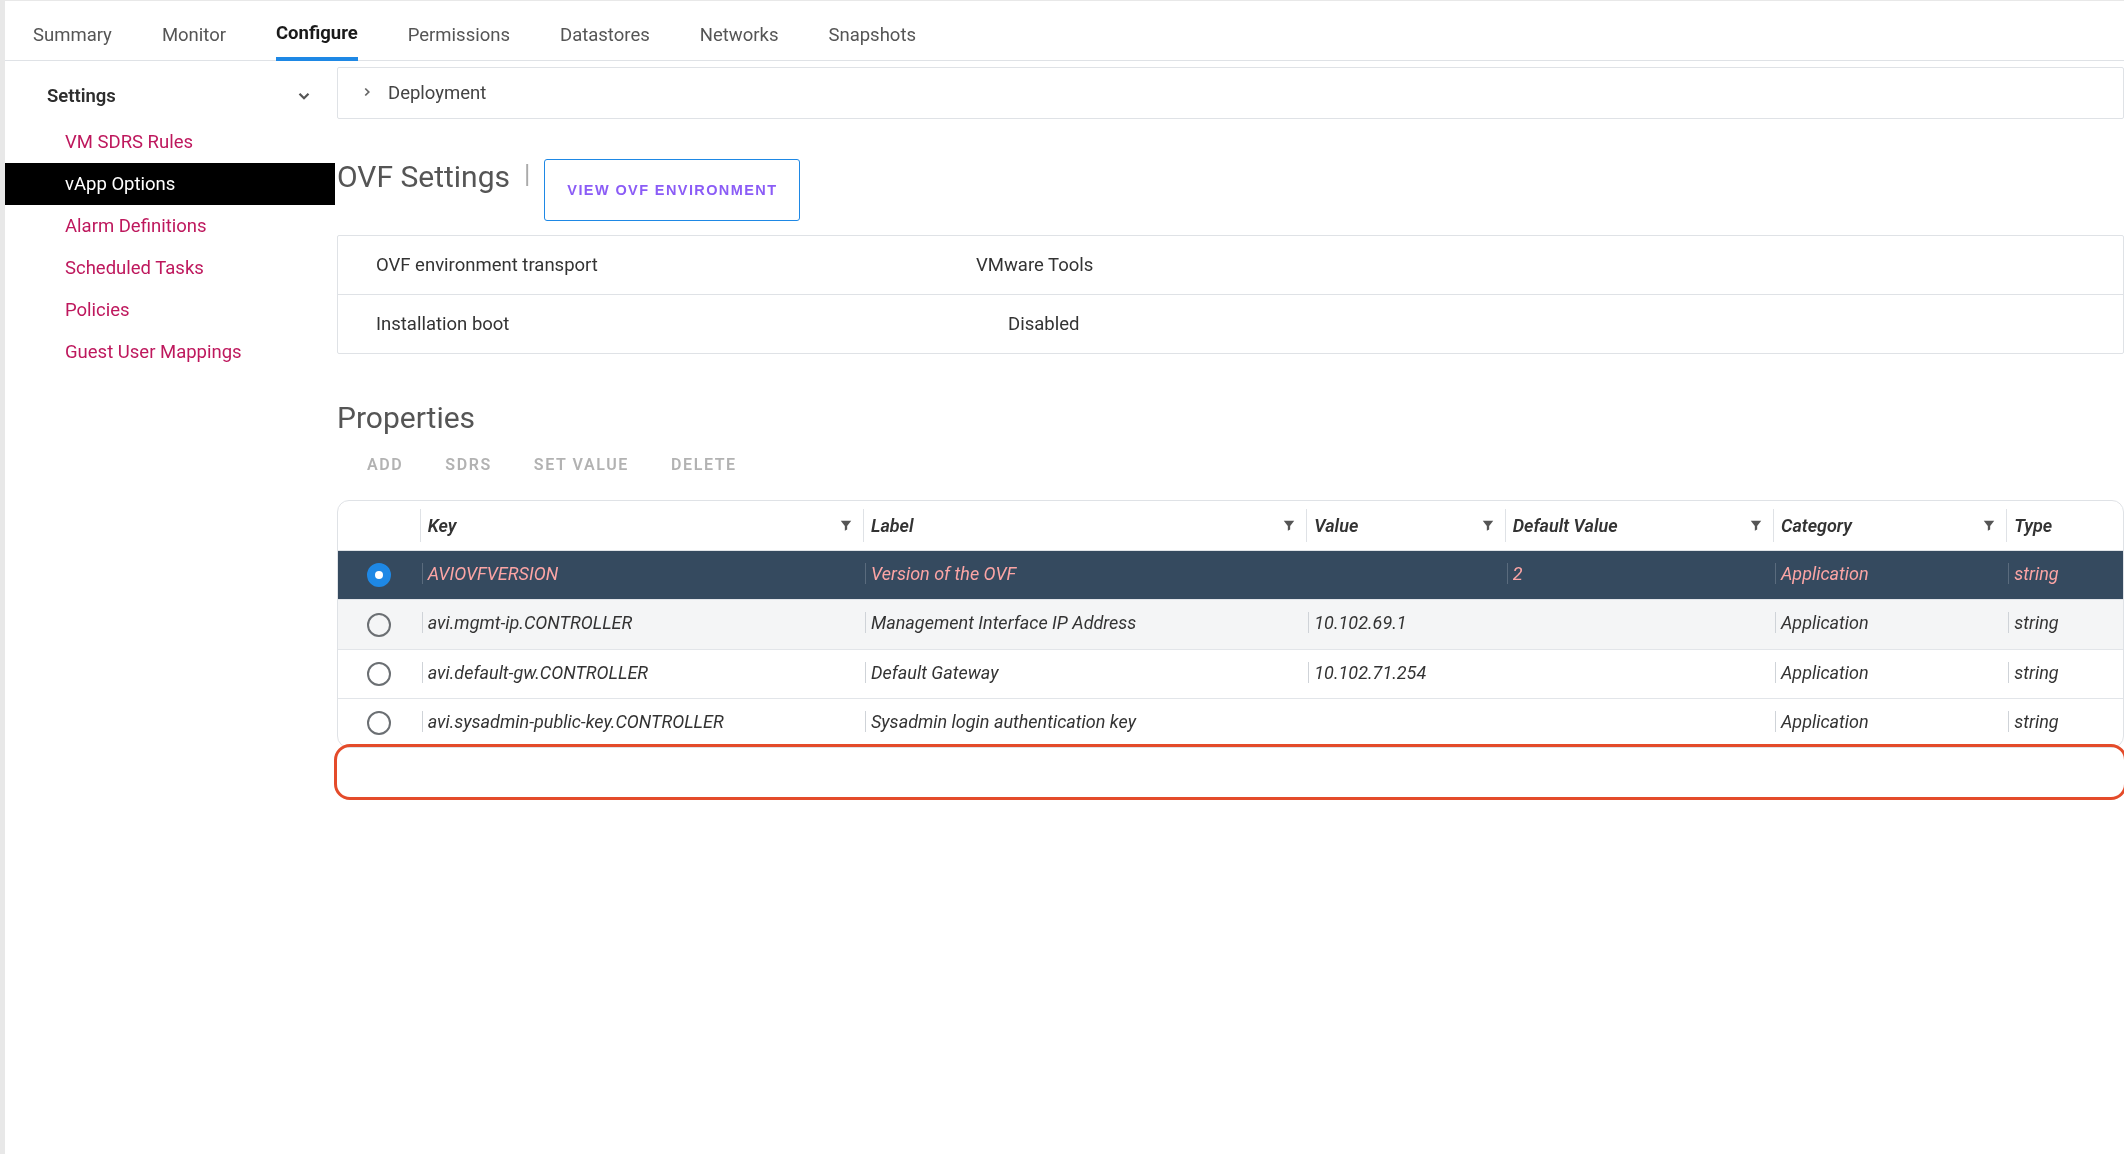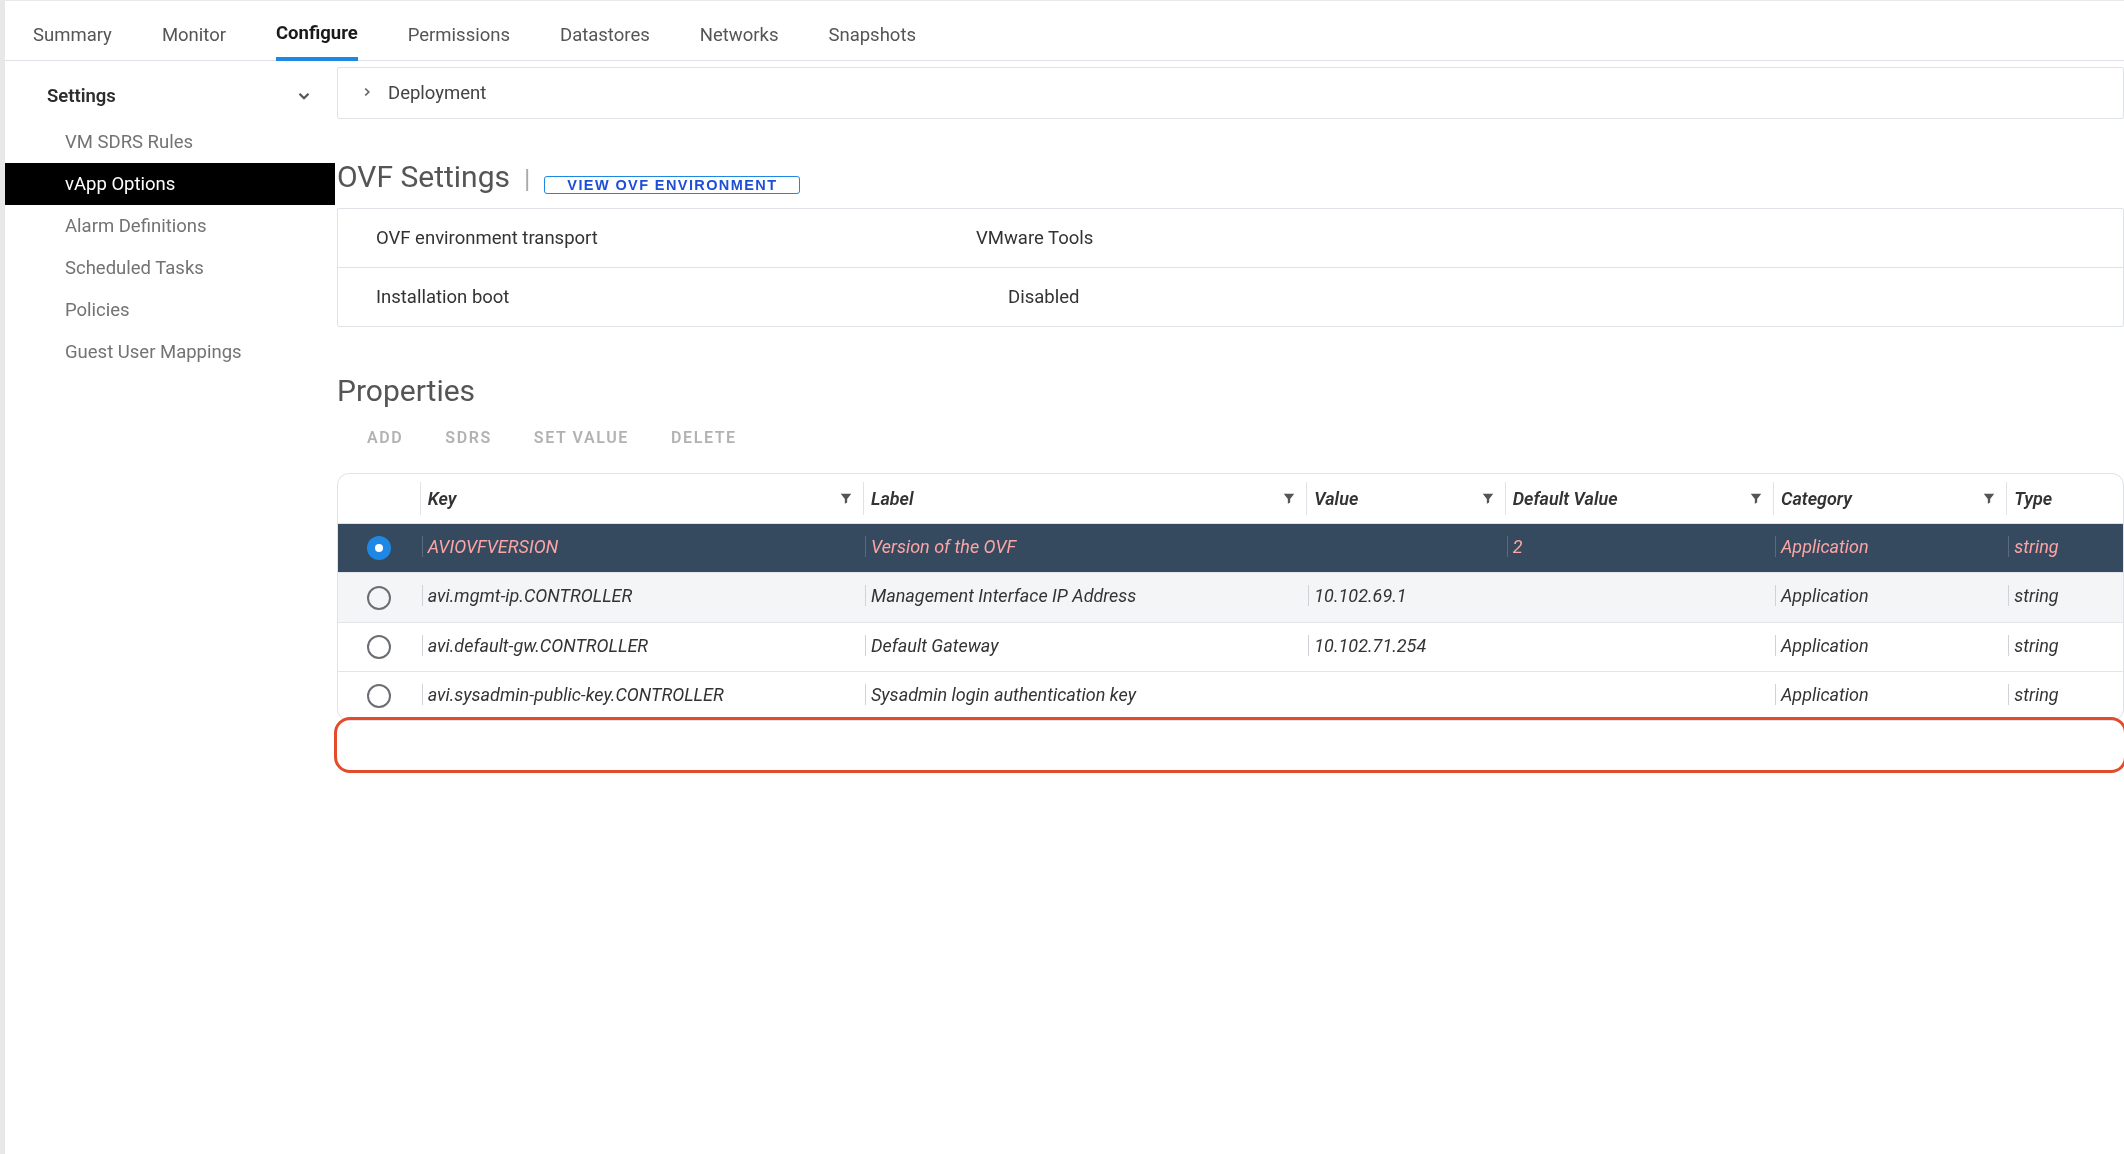--- a/index.html
+++ b/index.html
@@ -7,29 +7,29 @@
   .outer { border-left: 5px solid #e8e8e8; border-top: 1px solid #e8e8e8; min-height: 100vh; display: flex; flex-direction: column; }
   .topbar-blank { height: 8px; background: #fff; }
   .tabs-row { display: flex; gap: 50px; padding: 0 28px; height: 52px; align-items: center; border-bottom: 1px solid #dfe2e6; }
   .tab { color: #555; cursor: pointer; height: 52px; display: flex; align-items: center; }
   .tab.active { color: #1a1a1a; border-bottom: 4px solid #1e88e5; font-weight: 700; }
   .main-wrap { display: flex; flex: 1; min-height: 0; }
   .sidebar { width: 330px; padding: 18px 0 0 0; }
   .settings-head { display: flex; align-items: center; justify-content: space-between; padding: 6px 22px 14px 42px; font-weight: 600; color: #2d2d2d; cursor: pointer; }
   .chev { display: inline-block; transform-origin: center; }
   .chev svg { display:block; }
-  .side-item { padding: 10px 0 10px 60px; color: #737373; cursor: pointer; }
+  .side-item { padding: 10px 0 10px 60px; color: #be185d; cursor: pointer; }
   .side-item.active { background: #000000; color: #fff; }
   .content { flex: 1; padding: 6px 0 40px 2px; }
   .deploy-box { border: 1px solid #dfe2e6; border-radius: 2px; margin-bottom: 40px; padding: 0; }
   .deploy-head { padding: 14px 22px; color: #444; cursor: pointer; display: flex; align-items: center; gap: 14px; }
-  .section-title-row { display: flex; align-items: flex-end; gap: 14px; margin-bottom: 14px; margin-top: 38px; }
+  .section-title-row { display: flex; align-items: flex-start; gap: 14px; margin-bottom: 14px; margin-top: 38px; }
   .section-title { font-size: 30px; font-weight: 400; color: #555; }
   .vbar { color: #aaa; font-size: 26px; }
-  .outline-btn { border: 1px solid #1e88e5; color: #1d4ed8; background: #fff; font-size: 14.5px; font-weight: 600; letter-spacing: 1.4px; padding: 0 22px; cursor: pointer; border-radius: 3px; }
+  .outline-btn { border: 1px solid #1e88e5; color: #8b5cf6; background: #fff; font-size: 14.5px; font-weight: 600; letter-spacing: 1.4px; padding: 22px 22px; cursor: pointer; border-radius: 3px; }
   .kv-panel { border: 1px solid #dfe2e6; border-radius: 2px; margin-bottom: 46px; }
   .kv-row { display: flex; padding: 18px 38px; }
   .kv-row + .kv-row { border-top: 1px solid #dfe2e6; gap: 32px; }
   .kv-key { width: 600px; color: #333; }
   .kv-val { color: #333; }
   .prop-actions { display: flex; gap: 42px; padding: 12px 30px 26px; }
   .prop-act { color: #b2b2b2; font-size: 16px; font-weight: 600; letter-spacing: 1.6px; cursor: default; }
   .table-wrap { border: 1px solid #dfe2e6; border-radius: 12px; overflow: hidden; font-style: italic; }
   table { width: 100%; border-collapse: collapse; table-layout: fixed; }
   th { text-align: left; font-weight: 600; font-size: 18px; color: #333; padding: 14px 8px; position: relative; border-bottom: 1px solid #dfe2e6; }

